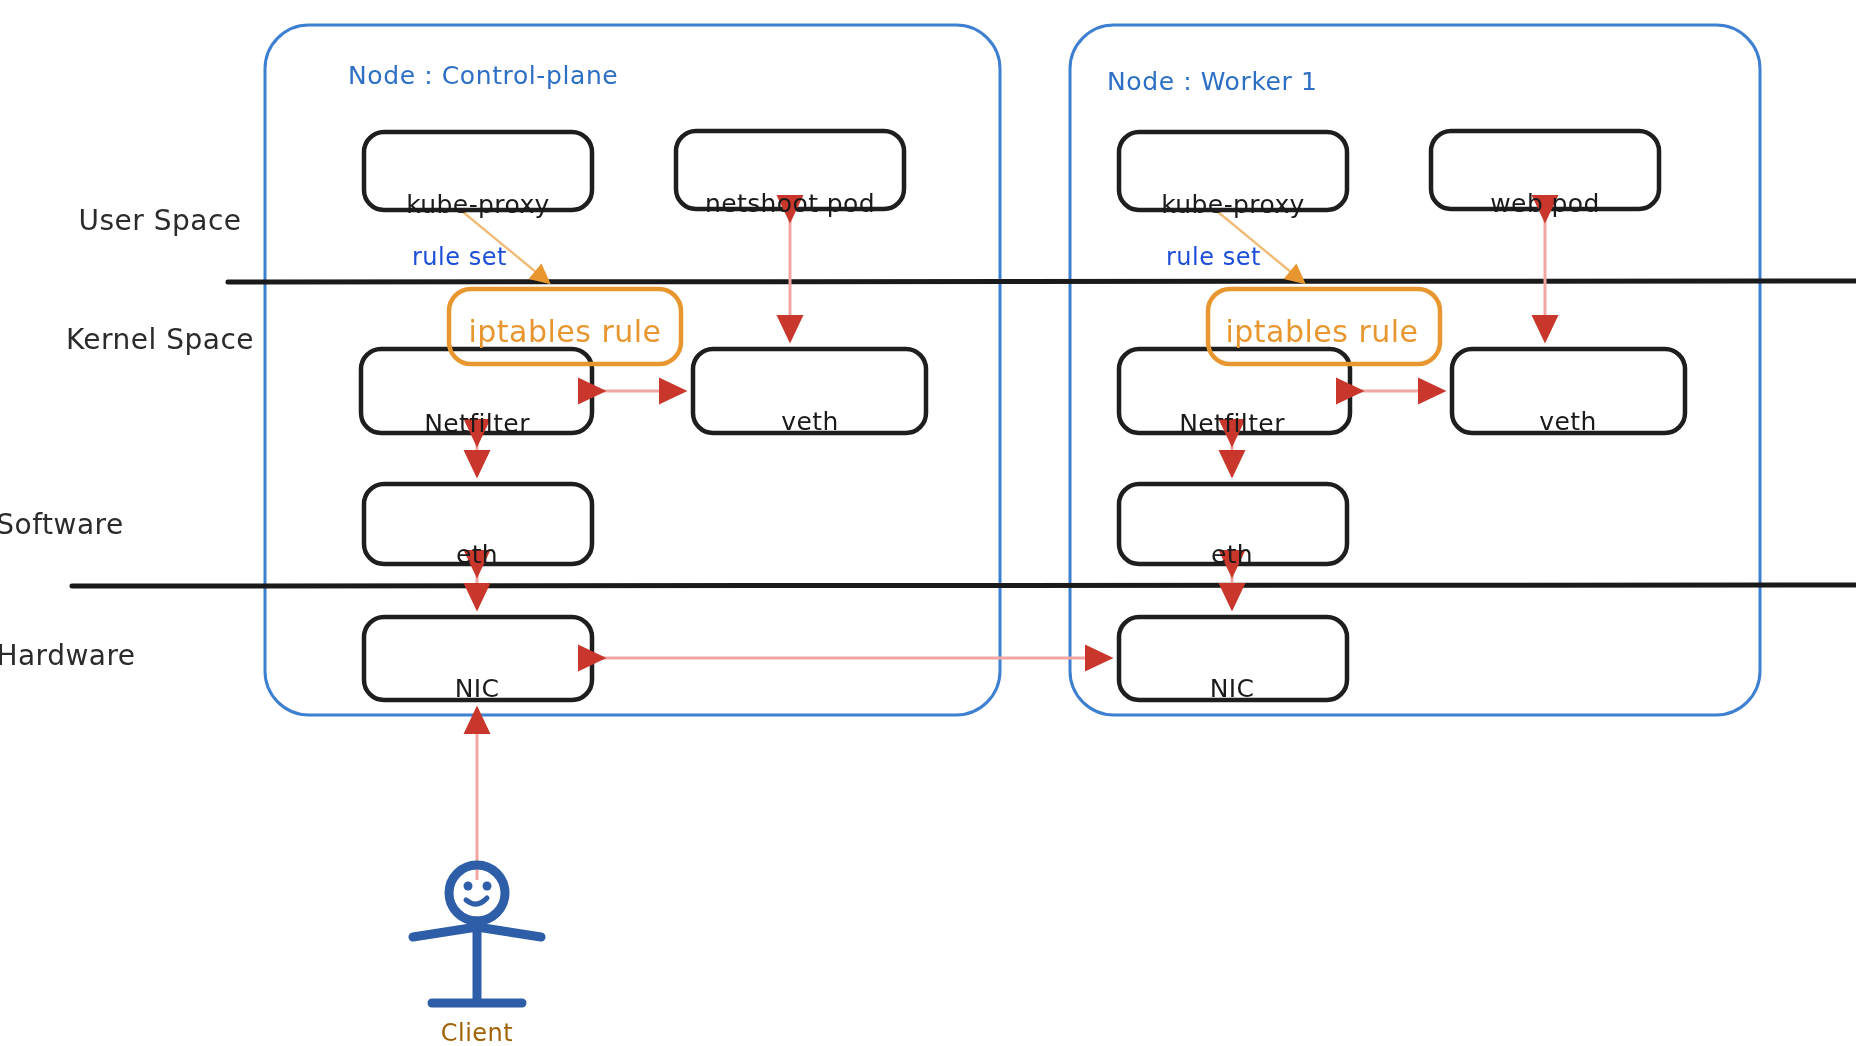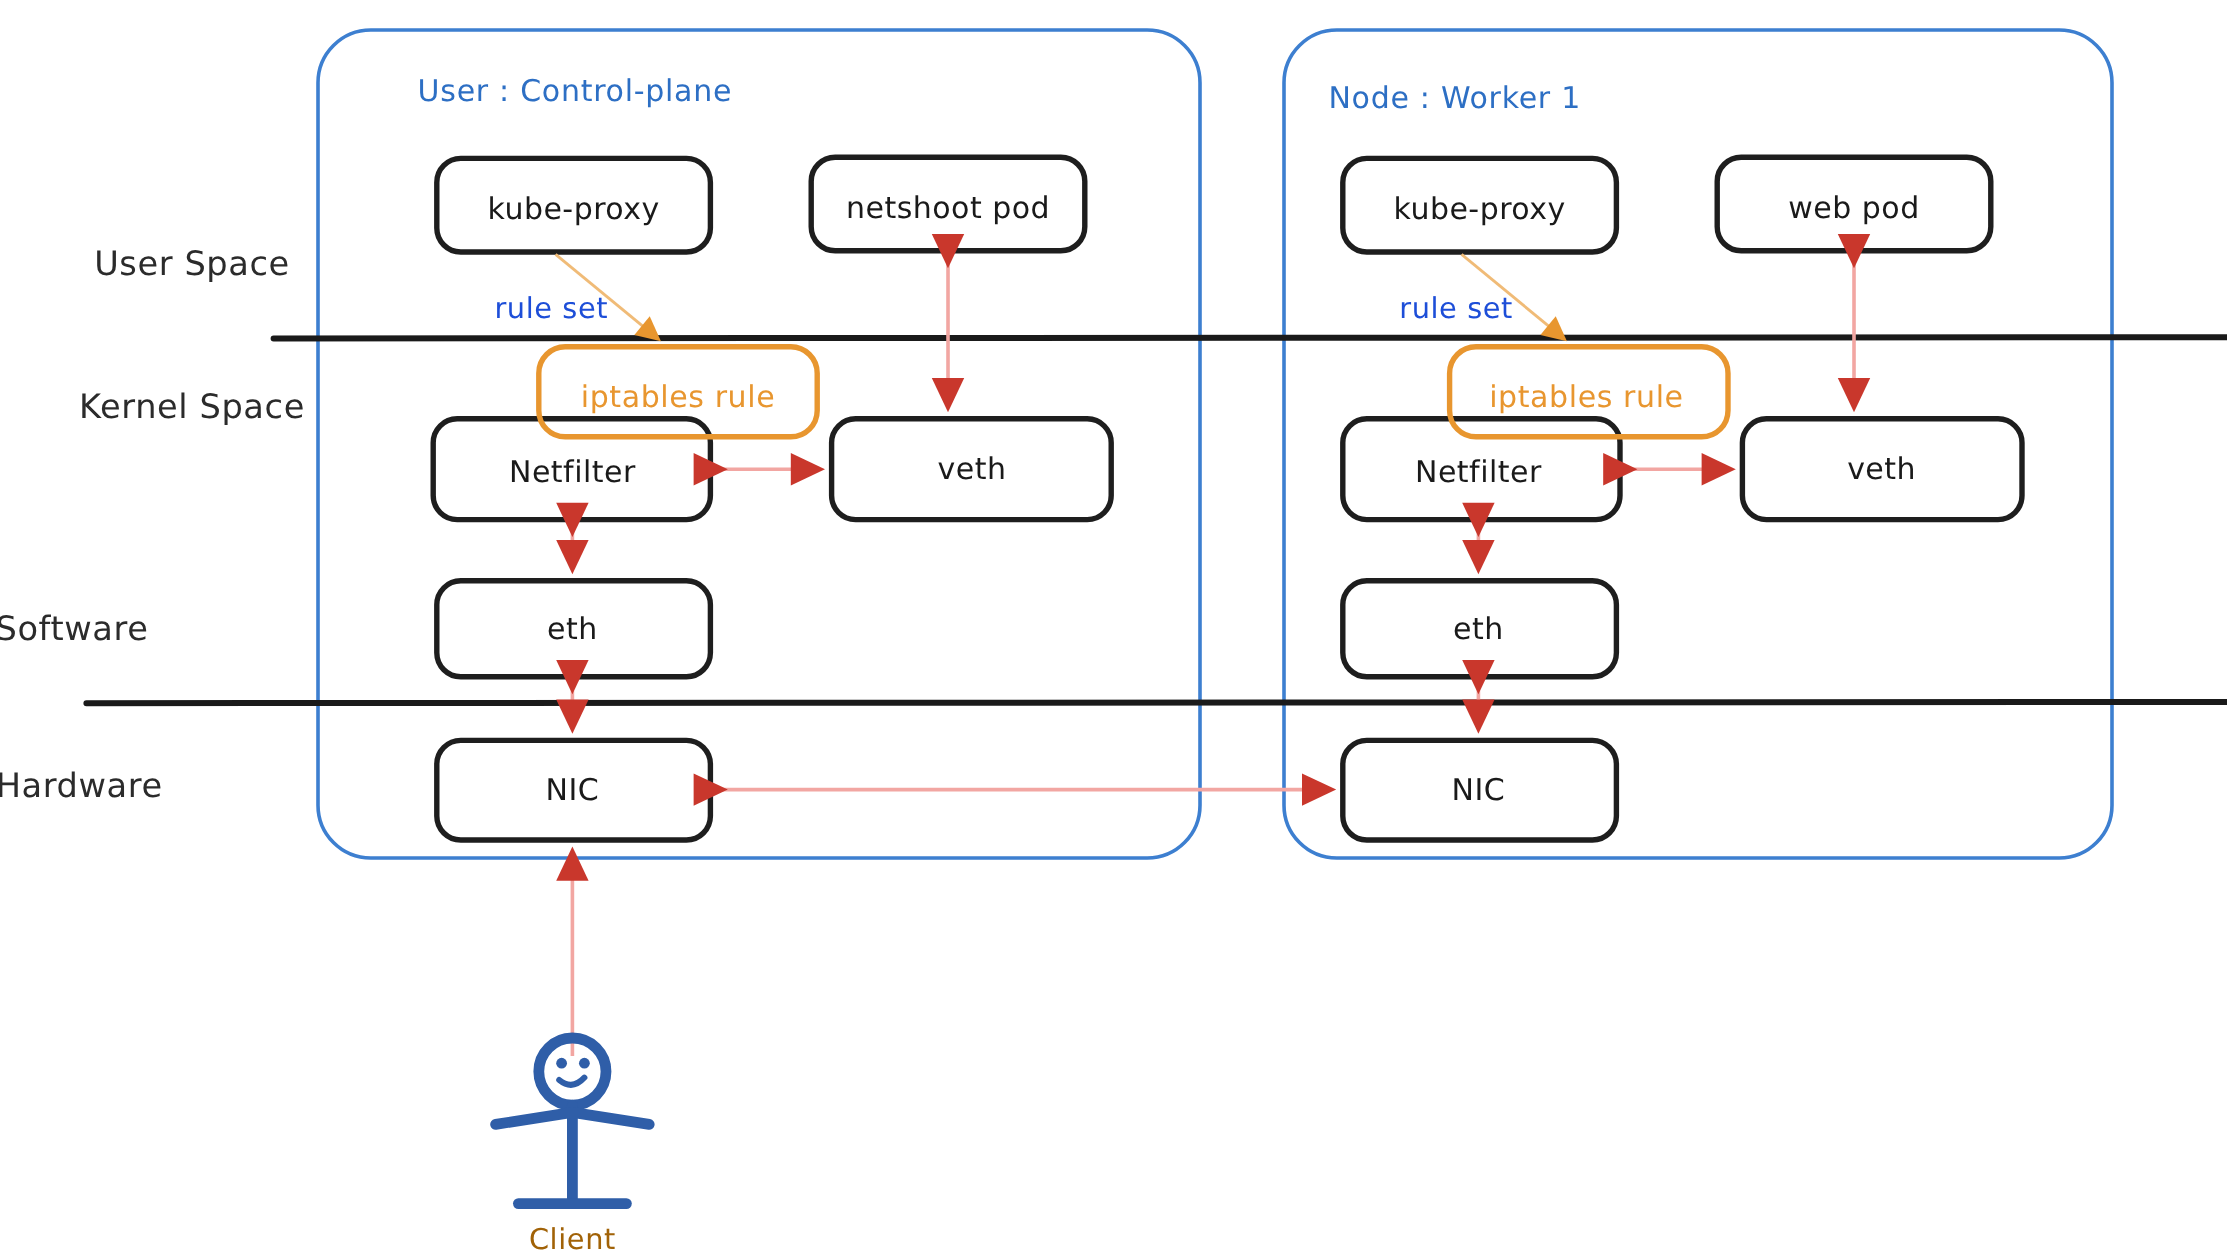--- a/index.html
+++ b/index.html
@@ -28,38 +28,39 @@
   .txt {
     position: absolute;
     white-space: nowrap;
     font-family: "DejaVu Sans", sans-serif;
     pointer-events: none;
   }
   .box-label {
     font-size: 25px;
     color: #1a1a1a;
     letter-spacing: 0.4px;
+    margin-top: 30px;
   }
   .node-title {
     font-size: 25px;
     color: #2d6fc4;
     letter-spacing: 0.6px;
   }
   .side-label {
     font-size: 28px;
     color: #2b2b2b;
     letter-spacing: 0.5px;
   }
   .orange-label {
     font-size: 24px;
     color: #1d4ed8;
     letter-spacing: 0.5px;
   }
   .orange-box-label {
-    font-size: 25px;
+    font-size: 30px;
     color: #e8962f;
     letter-spacing: 0.5px;
   }
   .client-label {
     font-size: 24px;
     color: #a16207;
     letter-spacing: 0.5px;
   }
   .centered {
     transform: translate(-50%, -50%);
@@ -188,21 +189,21 @@
       <path d="M413,937 L477,927 L541,937" stroke="#2f5ea8" stroke-width="9" fill="none" stroke-linecap="round" stroke-linejoin="round"></path>
       <line x1="432" y1="1003" x2="522" y2="1003" stroke="#2f5ea8" stroke-width="9" stroke-linecap="round"></line>
     </g>
   </svg>
 
   <div class="txt side-label centered" style="left:160px; top:220px;">User Space</div>
   <div class="txt side-label centered" style="left:160px; top:339px;">Kernel Space</div>
   <div class="txt side-label centered" style="left:60px; top:524px;text-align:center;">Software</div>
   <div class="txt side-label centered" style="left:66px; top:655px;">Hardware</div>
 
-  <div class="txt node-title" style="left:348px; top:61px;">User : Control-plane</div>
+  <div class="txt node-title" style="left:348px; top:61px;">Node : Control-plane</div>
   <div class="txt node-title" style="left:1107px; top:67px;">Node : Worker 1</div>
 
   <div class="txt box-label centered" style="left:478px; top:174px;">kube-proxy</div>
   <div class="txt box-label centered" style="left:790px; top:173px;">netshoot pod</div>
   <div class="txt orange-box-label centered" style="left:565px; top:331px;">iptables rule</div>
   <div class="txt box-label centered" style="left:477px; top:393px;">Netfilter</div>
   <div class="txt box-label centered" style="left:810px; top:391px;">veth</div>
   <div class="txt box-label centered" style="left:477px; top:524px;">eth</div>
   <div class="txt box-label centered" style="left:477px; top:658px;">NIC</div>
 

